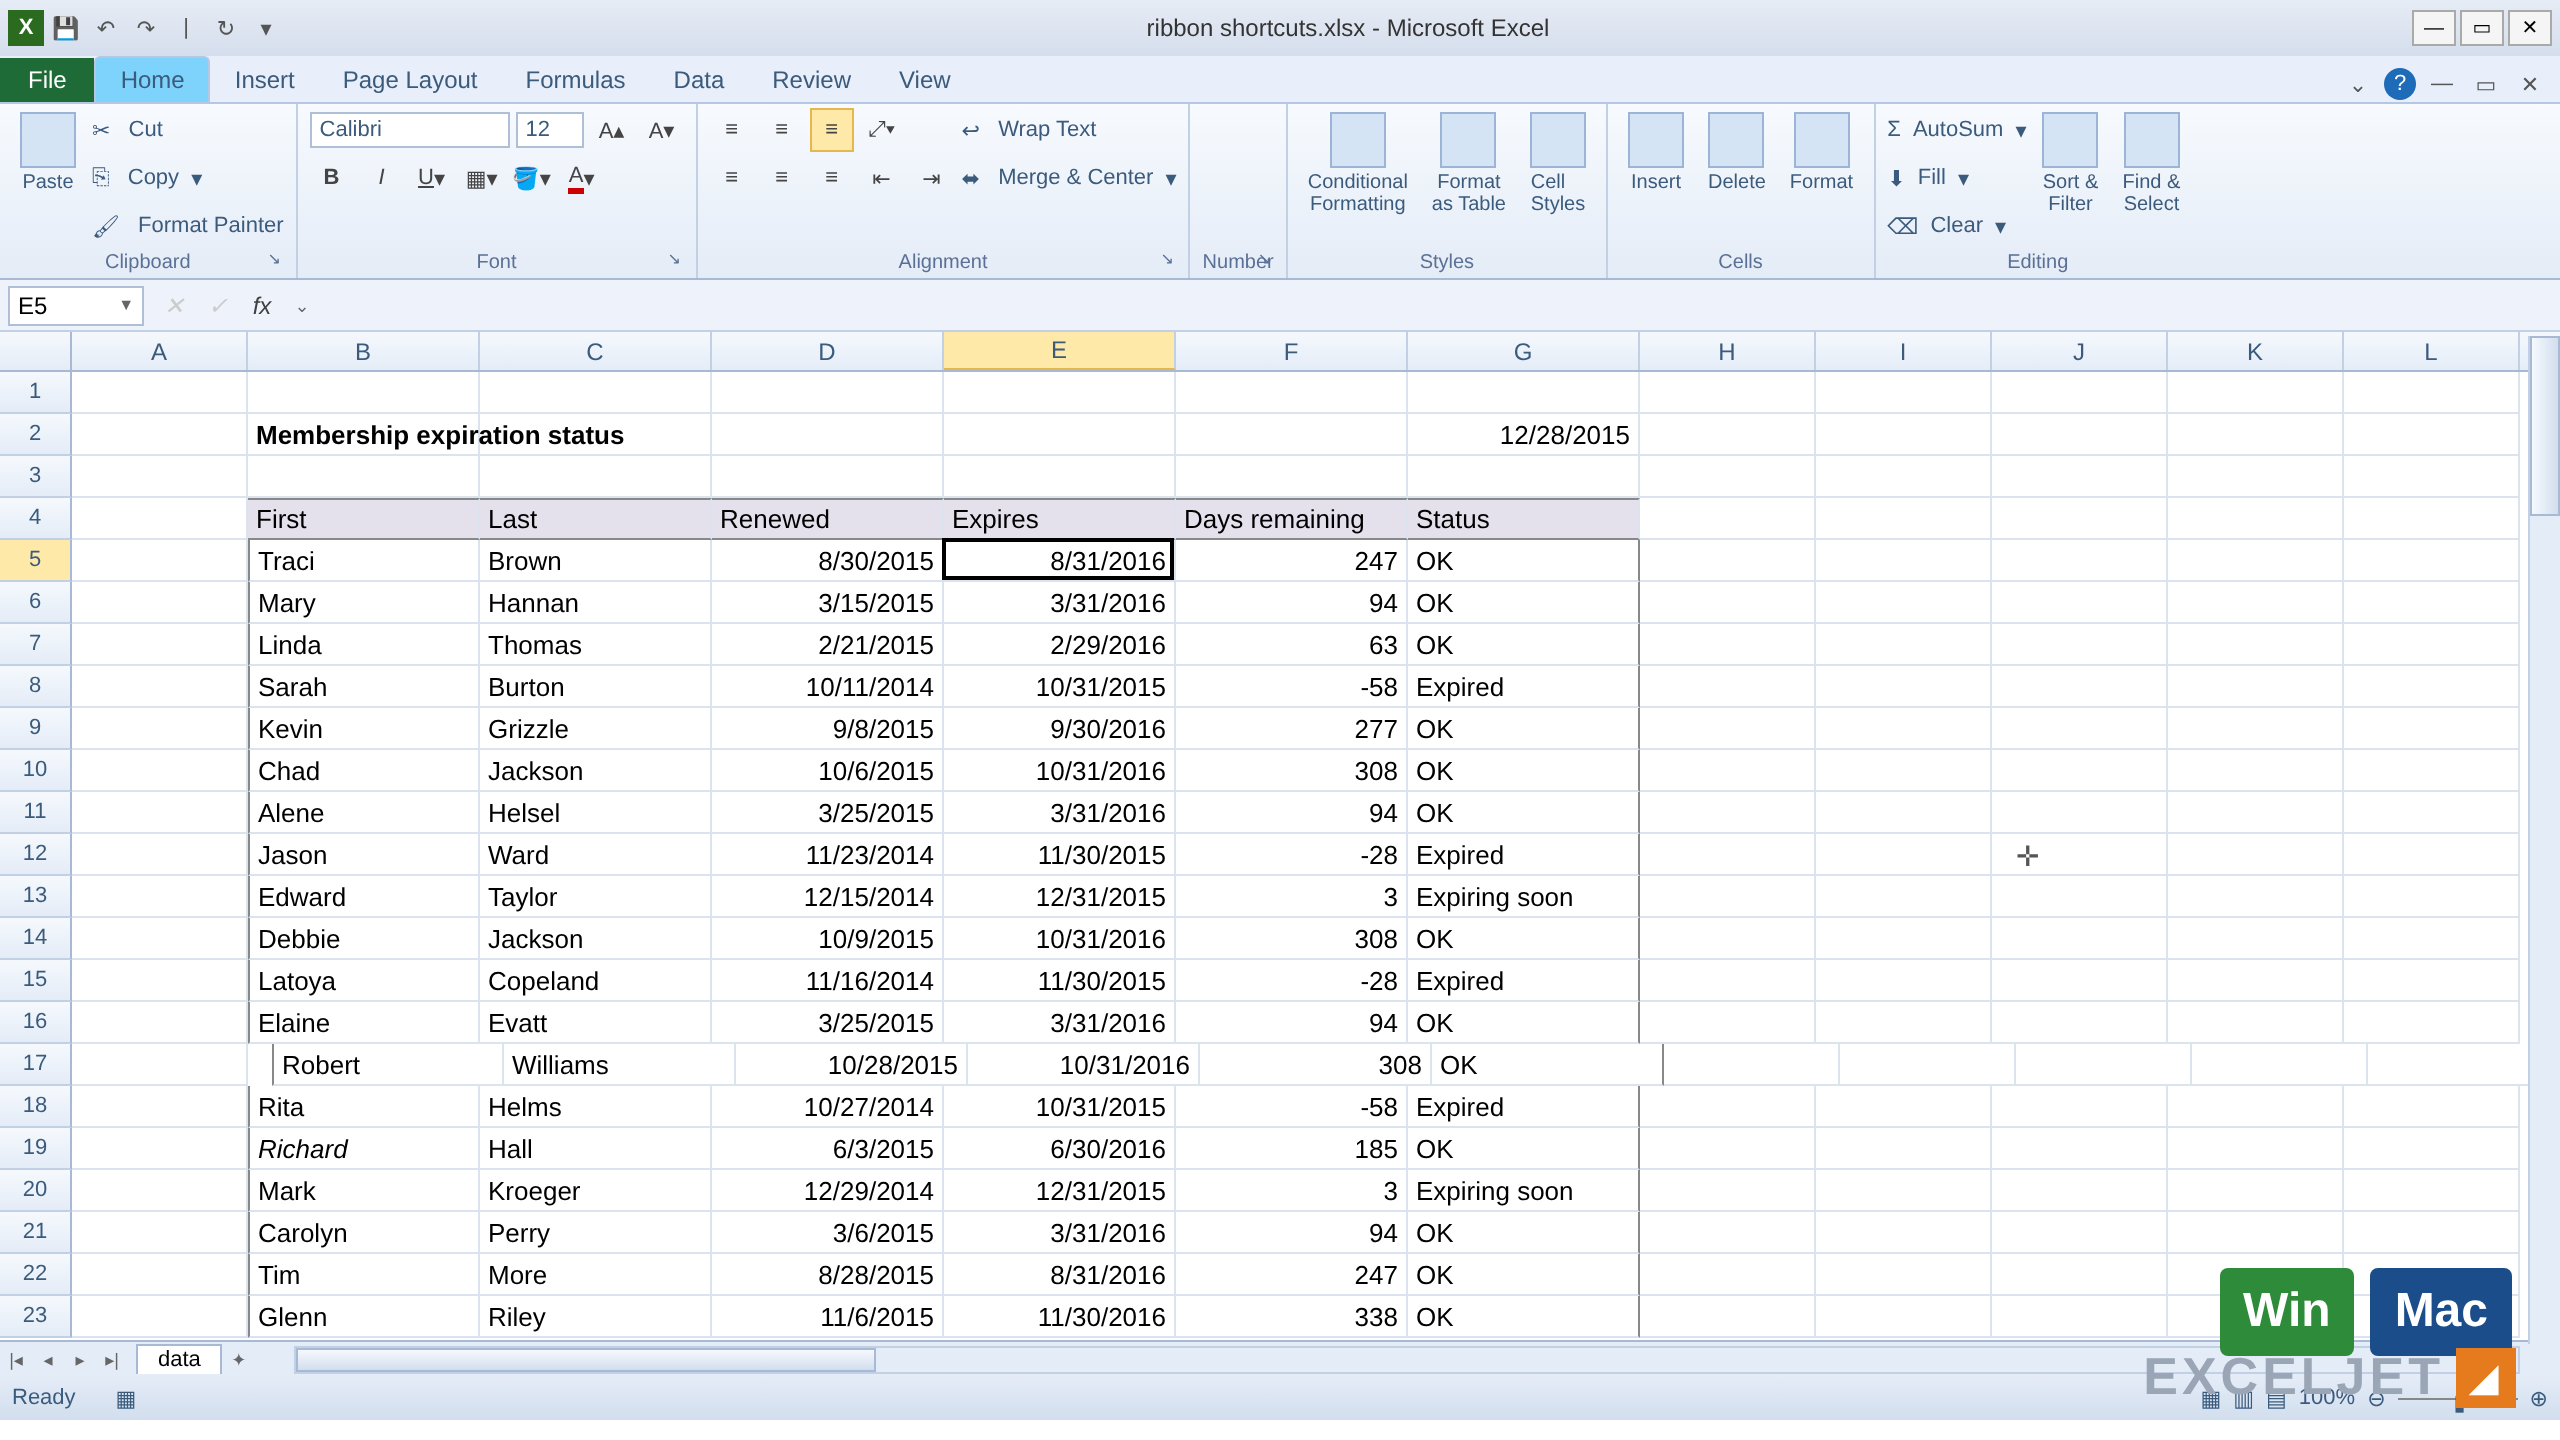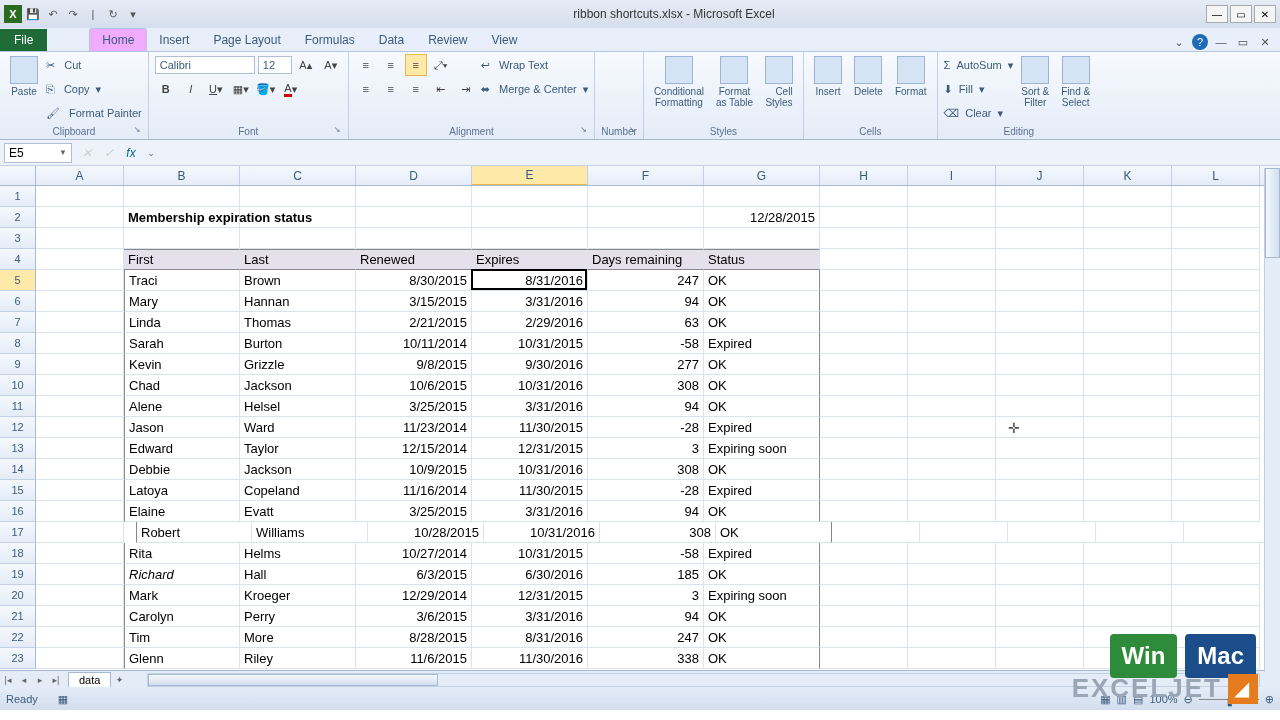--- a/index.html
+++ b/index.html
@@ -11,21 +11,21 @@
 .qat-icon { width: 18px; height: 18px; display: flex; align-items: center; justify-content: center; font-size: 11px; color: #555; }
 .excel-logo { width: 18px; height: 18px; background: #2b6b1f; color: #fff; font-size: 11px; font-weight: bold; display: flex; align-items: center; justify-content: center; }
 .title-text { flex: 1; text-align: center; font-size: 12px; color: #333; }
 .win-controls { display: flex; gap: 2px; }
 .win-btn { width: 22px; height: 18px; border: 1px solid #aaa; background: #f5f5f5; font-size: 10px; display: flex; align-items: center; justify-content: center; }
 
 
 .menubar { height: 24px; background: #e8effa; display: flex; align-items: flex-end; border-bottom: 1px solid #b5c7e2; }
 .file-tab { background: #1e6b38; color: #fff; padding: 4px 14px; font-size: 12px; }
 .tab { padding: 4px 12px; font-size: 12px; color: #3b5b7d; cursor: pointer; }
-.tab.active { background: #f0abfc; border: 1px solid #b5c7e2; border-bottom: none; border-radius: 3px 3px 0 0; color: #3b5b7d; margin-left: 42px; }
+.tab.active { background: #7dd3fc; border: 1px solid #b5c7e2; border-bottom: none; border-radius: 3px 3px 0 0; color: #3b5b7d; }
 .menubar-right { margin-left: auto; display: flex; align-items: center; gap: 4px; padding-right: 6px; }
 
 
 .ribbon { height: 88px; background: linear-gradient(#f7fafe, #e4ecf7); display: flex; border-bottom: 1px solid #a8b9d4; }
 .ribbon-group { border-right: 1px solid #c2d0e5; padding: 2px 6px; display: flex; flex-direction: column; position: relative; }
 .ribbon-group-label { font-size: 10px; color: #5a7096; text-align: center; padding-top: 2px; margin-top: auto; }
 .ribbon-content { display: flex; align-items: flex-start; gap: 4px; flex: 1; }
 .ribbon-big { display: flex; flex-direction: column; align-items: center; font-size: 10px; color: #3b5b7d; padding: 2px 4px; gap: 2px; }
 .ribbon-big-icon { width: 28px; height: 28px; background: #d5e4f5; border: 1px solid #9cb5d6; }
 .ribbon-col { display: flex; flex-direction: column; gap: 2px; font-size: 11px; color: #3b5b7d; }
@@ -33,21 +33,21 @@
 .ribbon-btn { width: 22px; height: 22px; border: 1px solid transparent; display: flex; align-items: center; justify-content: center; font-size: 11px; color: #444; }
 .ribbon-btn.toggled { background: #ffe9a8; border: 1px solid #e5b84e; }
 .font-select { border: 1px solid #aebfd6; background: #fff; font-size: 11px; padding: 2px 16px 2px 4px; width: 100px; }
 .font-size { border: 1px solid #aebfd6; background: #fff; font-size: 11px; padding: 2px 14px 2px 4px; width: 34px; }
 .dialog-launcher { position: absolute; bottom: 2px; right: 2px; width: 12px; height: 12px; font-size: 8px; color: #5a7096; }
 
 
 .formula-bar { height: 26px; display: flex; align-items: center; border-bottom: 1px solid #c2d0e5; background: #eef3fb; }
 .namebox { width: 68px; border: 1px solid #aebfd6; background: #fff; margin: 0 4px; padding: 2px 4px; font-size: 12px; text-align: center; height: 20px; display: flex; align-items: center; justify-content: space-between; }
 .namebox-dd { font-size: 8px; color: #666; }
-.fx-btn { width: 22px; font-style: italic; font-size: 12px; color: #0369a1; text-align: center; }
+.fx-btn { width: 22px; font-style: italic; font-size: 12px; color: #404040; text-align: center; }
 .formula-input { flex: 1; background: #fff; border: 1px solid #d8dde6; border-left: none; padding: 2px 6px; font-size: 12px; height: 20px; }
 .formula-expand { width: 18px; color: #666; font-size: 9px; text-align: center; }
 
 
 .grid-area { position: relative; height: 504px; overflow: hidden; }
 .col-headers { display: flex; height: 20px; background: linear-gradient(#f5f9fd, #e4ecf7); border-bottom: 1px solid #a8b9d4; }
 .row-head-spacer { width: 36px; border-right: 1px solid #a8b9d4; }
 .col-head { border-right: 1px solid #c2d0e5; font-size: 12px; color: #3b5b7d; display: flex; align-items: center; justify-content: center; }
 .col-head.active { background: #ffe9a8; border-bottom: 1px solid #e5b84e; }
 .grid-body { position: relative; }
@@ -226,21 +226,21 @@
           <span style="white-space:pre;text-align:center">Conditional
 Formatting</span>
         </div>
       <div class="ribbon-big">
           <div class="ribbon-big-icon"></div>
           <span style="white-space:pre;text-align:center">Format
 as Table</span>
         </div>
       <div class="ribbon-big">
           <div class="ribbon-big-icon"></div>
-          <span style="white-space:pre;text-align:right">Cell
+          <span style="white-space:pre;text-align:left">Cell
 Styles</span>
         </div>
     </div>
     <div class="ribbon-group-label">Styles</div>
   </div>
 
   <div class="ribbon-group">
     <div class="ribbon-content">
       <div class="ribbon-big">
           <div class="ribbon-big-icon"></div>

